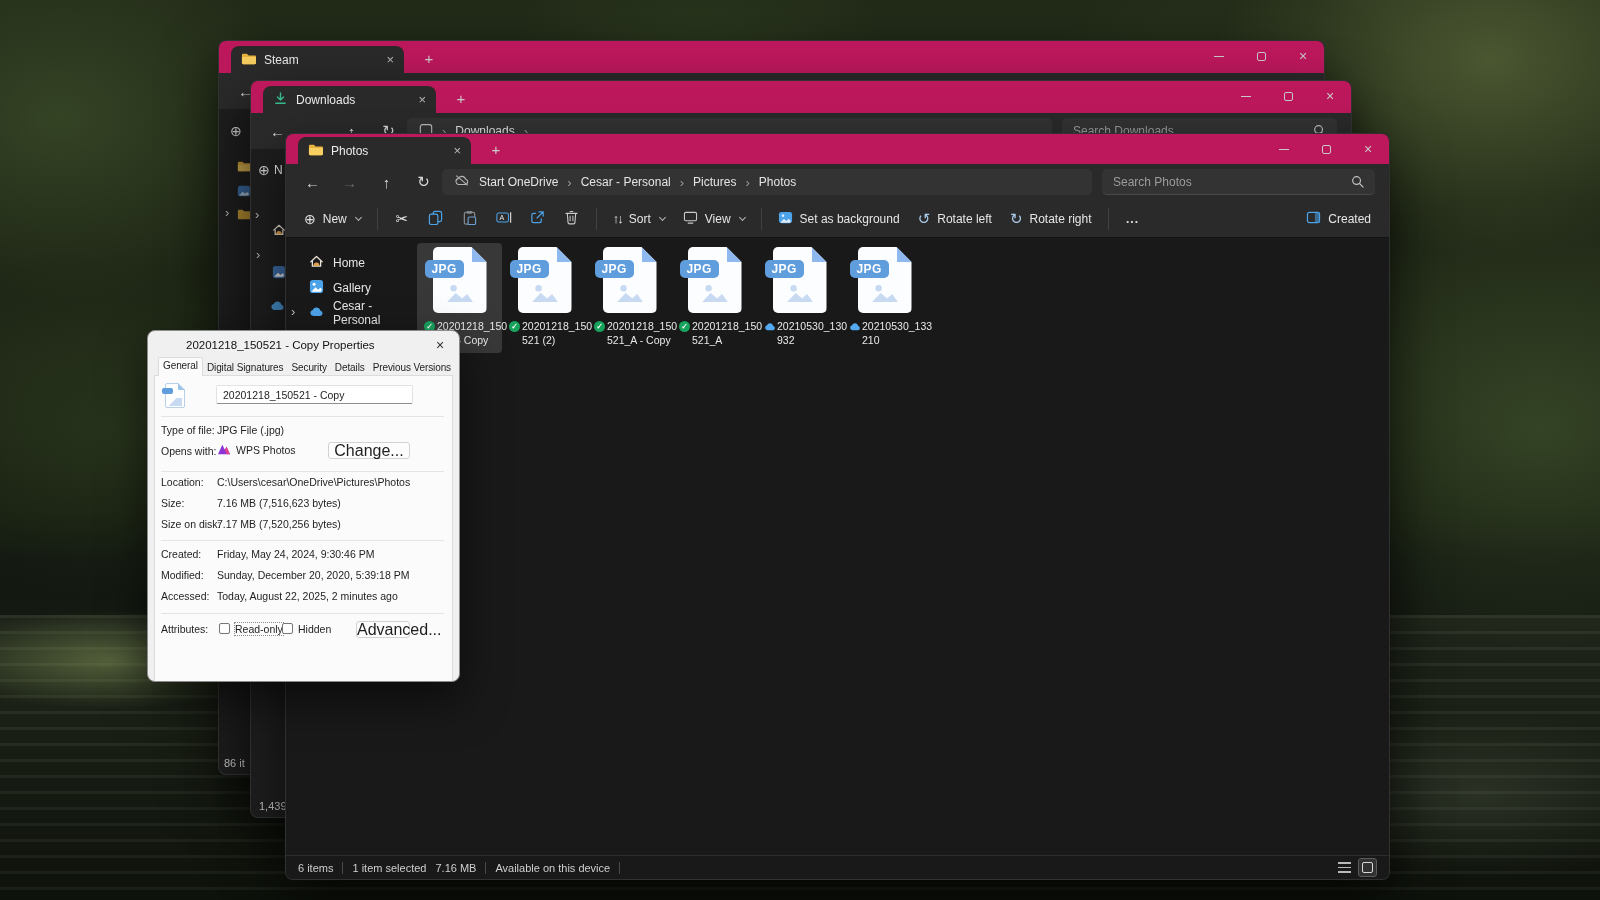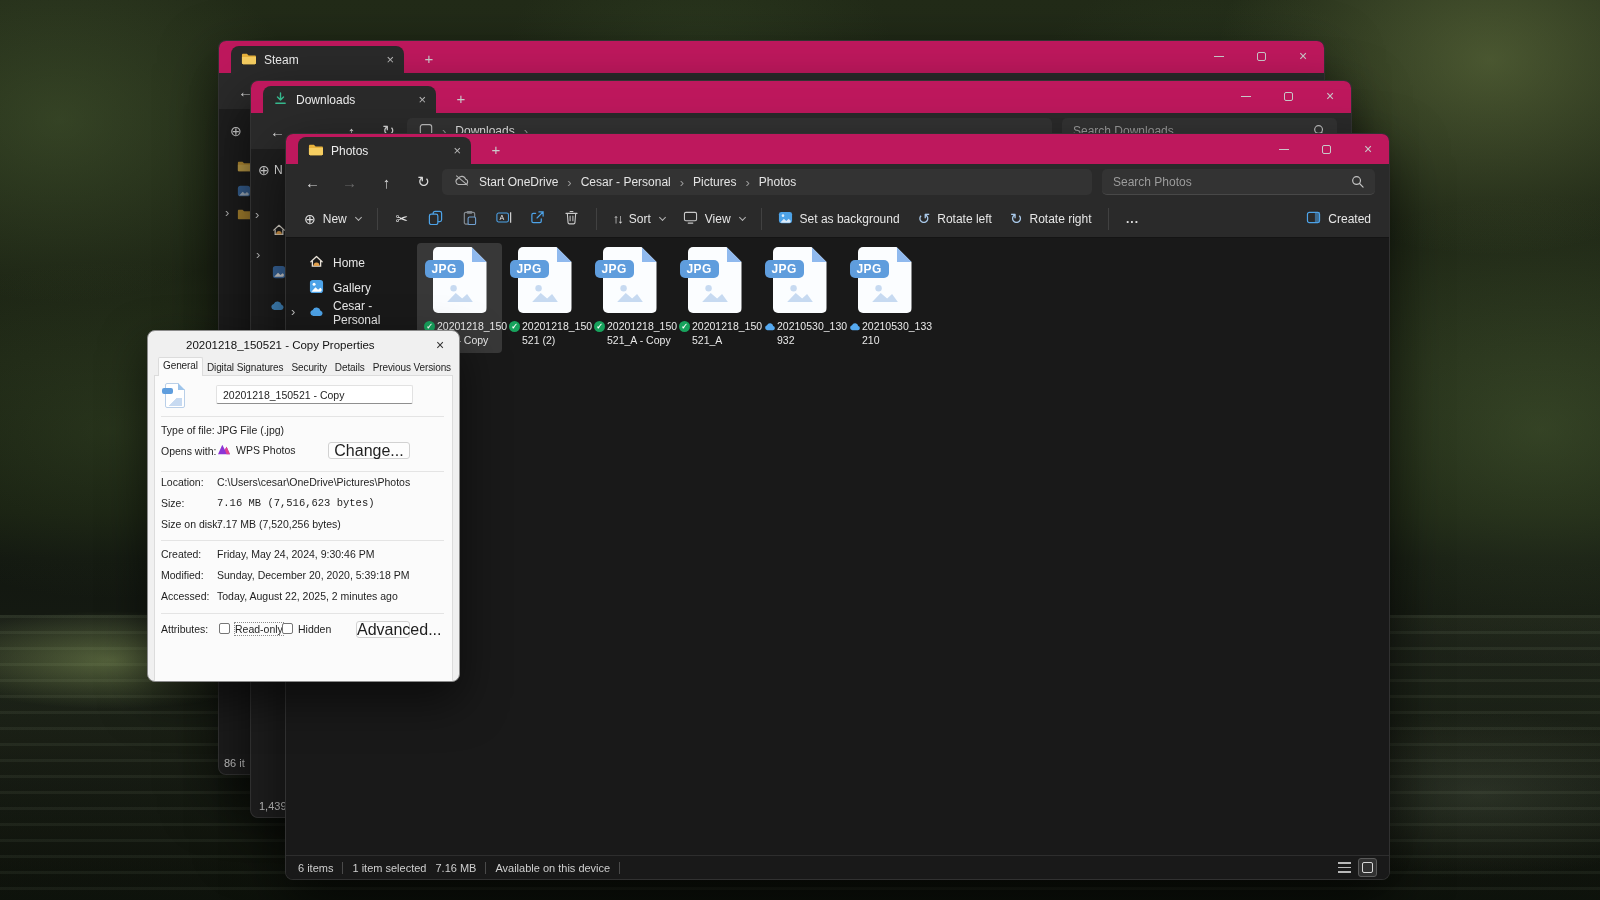--- a/index.html
+++ b/index.html
@@ -568,21 +568,21 @@
           </svg></span>
       <span>WPS Photos</span>
     </span>
     <button class="dbtn" style="left:180px;top:111px;width:82px;">Change...</button>
 
     <div class="dsep" style="top:140px;"></div>
 
     <span class="dlabel" style="top:145px;">Location:</span>
     <span class="dvalue" style="top:145px;">C:\Users\cesar\OneDrive\Pictures\Photos</span>
     <span class="dlabel" style="top:166px;">Size:</span>
-    <span class="dvalue" style="top:166px;font-family:Liberation Mono, monospace;">7.16 MB (7,516,623 bytes)</span>
+    <span class="dvalue" style="top:166px;">7.16 MB (7,516,623 bytes)</span>
     <span class="dlabel" style="top:187px;">Size on disk:</span>
     <span class="dvalue" style="top:187px;">7.17 MB (7,520,256 bytes)</span>
 
     <div class="dsep" style="top:209px;"></div>
 
     <span class="dlabel" style="top:217px;">Created:</span>
     <span class="dvalue" style="top:217px;">Friday, May 24, 2024, 9:30:46 PM</span>
     <span class="dlabel" style="top:238px;">Modified:</span>
     <span class="dvalue" style="top:238px;">Sunday, December 20, 2020, 5:39:18 PM</span>
     <span class="dlabel" style="top:259px;">Accessed:</span>

